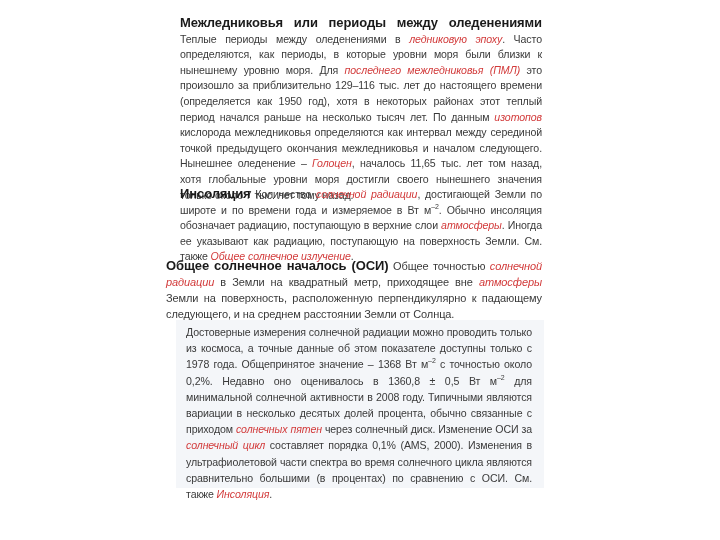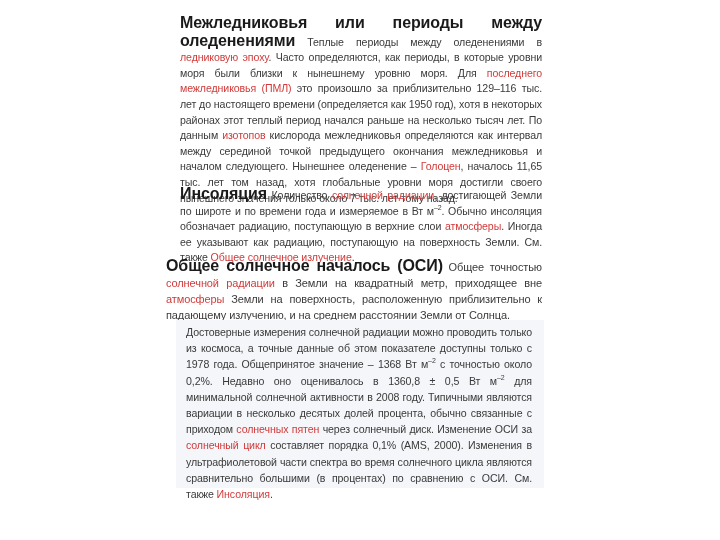--- a/index.html
+++ b/index.html
@@ -12,35 +12,35 @@
     letter-spacing: -0.1px;
   }
   .p1 { left: 180px; top: 15px; width: 362px; }
   .p2 { left: 180px; top: 186px; width: 362px; }
   .p3 { left: 166px; top: 258px; width: 376px; font-size: 11px; line-height: 16px; }
   .box {
     position: absolute; left: 176px; top: 320px; width: 368px; height: 168px;
     background: #f4f6f9;
   }
   .p4 { left: 186px; top: 324px; width: 346px; font-size: 10.6px; line-height: 16.2px; }
-  .term { font-weight: bold; color: #1a1a1a; font-size: 16px; }
-  .link { color: #d23a3a; }
+  .term { font-weight: bold; color: #1a1a1a; font-size: 13px; }
+  .link { color: #d23a3a; font-style: italic; }
   sup { font-size: 7px; line-height: 0; }
 </style>
 </head>
 <body>
 
 <div class="para p1">
   <span class="term">Межледниковья или периоды между оледенениями</span><span><span> Теплые периоды между оледенениями в </span><a class="link">ледниковую эпоху</a><span>. Часто определяются, как периоды, в которые уровни моря были близки к нынешнему уровню моря. Для </span><a class="link">последнего межледниковья (ПМЛ)</a><span> это произошло за приблизительно 129–116 тыс. лет до настоящего времени (определяется как 1950 год), хотя в некоторых районах этот теплый период начался раньше на несколько тысяч лет. По данным </span><a class="link">изотопов</a><span> кислорода межледниковья определяются как интервал между серединой точкой предыдущего окончания межледниковья и началом следующего. Нынешнее оледенение – </span><a class="link">Голоцен</a><span>, началось 11,65 тыс. лет том назад, хотя глобальные уровни моря достигли своего нынешнего значения только около 7 тыс. лет тому назад.</span></span>
 </div>
 
 <div class="para p2">
   <span class="term">Инсоляция</span><span><span> Количество </span><a class="link">солнечной радиации</a><span>, достигающей Земли по широте и по времени года и измеряемое в Вт м</span><sup>–2</sup><span>. Обычно инсоляция обозначает радиацию, поступающую в верхние слои </span><a class="link">атмосферы</a><span>. Иногда ее указывают как радиацию, поступающую на поверхность Земли. См. также </span><a class="link">Общее солнечное излучение</a><span>.</span></span>
 </div>
 
 <div class="para p3">
-  <span class="term">Общее солнечное началось (ОСИ)</span><span><span> Общее точностью </span><a class="link">солнечной радиации</a><span> в Земли на квадратный метр, приходящее вне </span><a class="link">атмосферы</a><span> Земли на поверхность, расположенную приблизительно к падающему излучению, и на среднем расстоянии Земли от Солнца.</span></span>
+  <span class="term">Общее солнечное началось (ОСИ)</span><span><span> Общее точностью </span><a class="link">солнечной радиации</a><span> в Земли на квадратный метр, приходящее вне </span><a class="link">атмосферы</a><span> Земли на поверхность, расположенную перпендикулярно к падающему следующего, и на среднем расстоянии Земли от Солнца.</span></span>
 </div>
 
 <div class="box"></div>
 <div class="para p4">
   <span><span>Достоверные измерения солнечной радиации можно проводить только из космоса, а точные данные об этом показателе доступны только с 1978 года. Общепринятое значение – 1368 Вт м</span><sup>–2</sup><span> с точностью около 0,2%. Недавно оно оценивалось в 1360,8 ± 0,5 Вт м</span><sup>–2</sup><span> для минимальной солнечной активности в 2008 году. Типичными являются вариации в несколько десятых долей процента, обычно связанные с приходом </span><a class="link">солнечных пятен</a><span> через солнечный диск. Изменение ОСИ за </span><a class="link">солнечный цикл</a><span> составляет порядка 0,1% (AMS, 2000). Изменения в ультрафиолетовой части спектра во время солнечного цикла являются сравнительно большими (в процентах) по сравнению с ОСИ. См. также </span><a class="link">Инсоляция</a><span>.</span></span>
 </div>
 
 </body></html>

